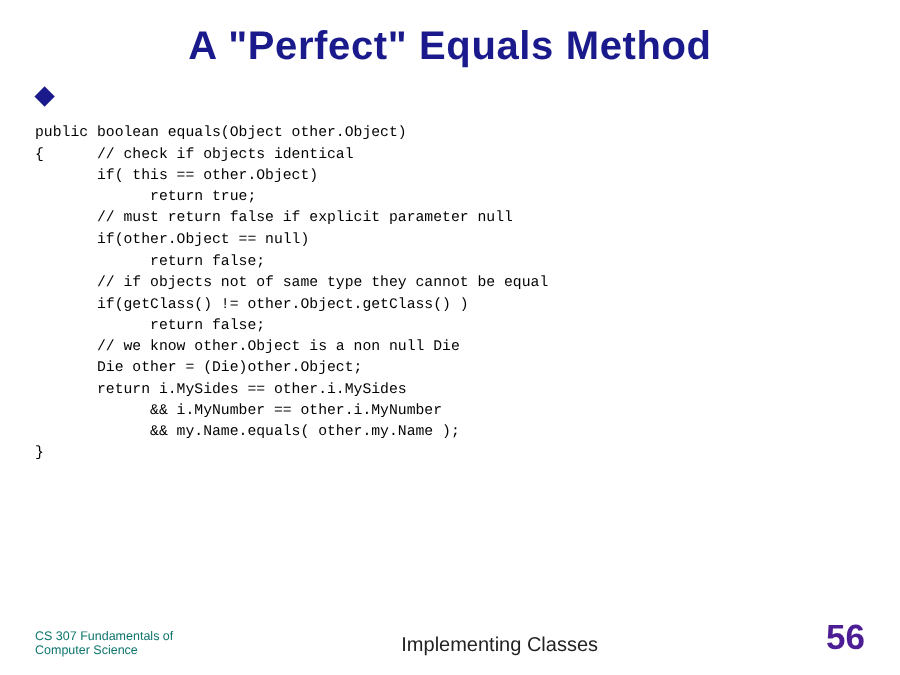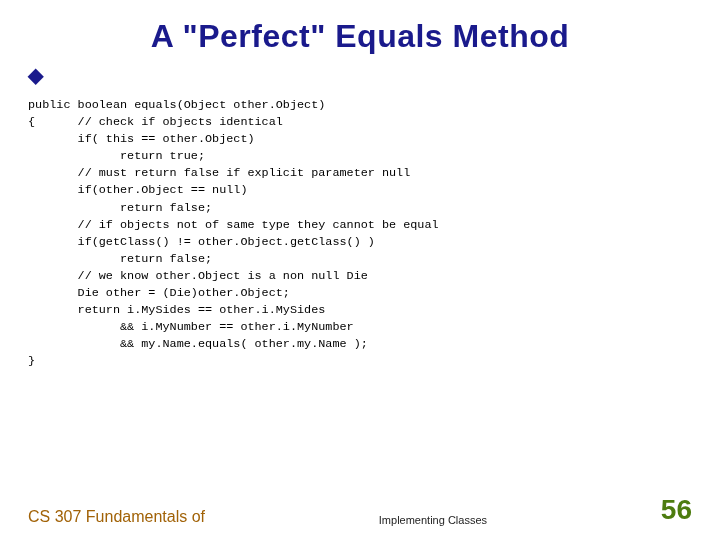--- a/index.html
+++ b/index.html
@@ -61,34 +61,34 @@
     .footer {
       display: flex;
       justify-content: space-between;
       align-items: flex-end;
       margin-top: 6px;
       font-size: 12px;
       color: #333;
     }
 
     .footer-left {
-      font-size: 16px;
-      color: #a16207;
+      font-size: 10px;
+      color: #0f766e;
     }
 
     .footer-center {
-      font-size: 11px;
+      font-size: 16px;
       color: #222;
       margin-top: 48px;
     }
 
     .footer-right {
       font-size: 28px;
       font-weight: bold;
-      color: #4d7c0f;
+      color: #4c1d95;
     }
   </style>
 </head>
 <body>
 
 <div class="slide">
 
   <div class="title">A "Perfect" Equals Method</div>
 
   <div class="subtitle">
@@ -108,18 +108,19 @@
        // we know other.Object is a non null Die
        Die other = (Die)other.Object;
        return i.MySides == other.i.MySides
              &amp;&amp; i.MyNumber == other.i.MyNumber
              &amp;&amp; my.Name.equals( other.my.Name );
 }</div>
 
   <div class="footer">
     <div class="footer-left">
       <div>CS 307 Fundamentals of</div>
+      <div>Computer Science</div>
     </div>
     <div class="footer-center">Implementing Classes</div>
     <div class="footer-right">56</div>
   </div>
 
 </div>
 
 </body></html>

